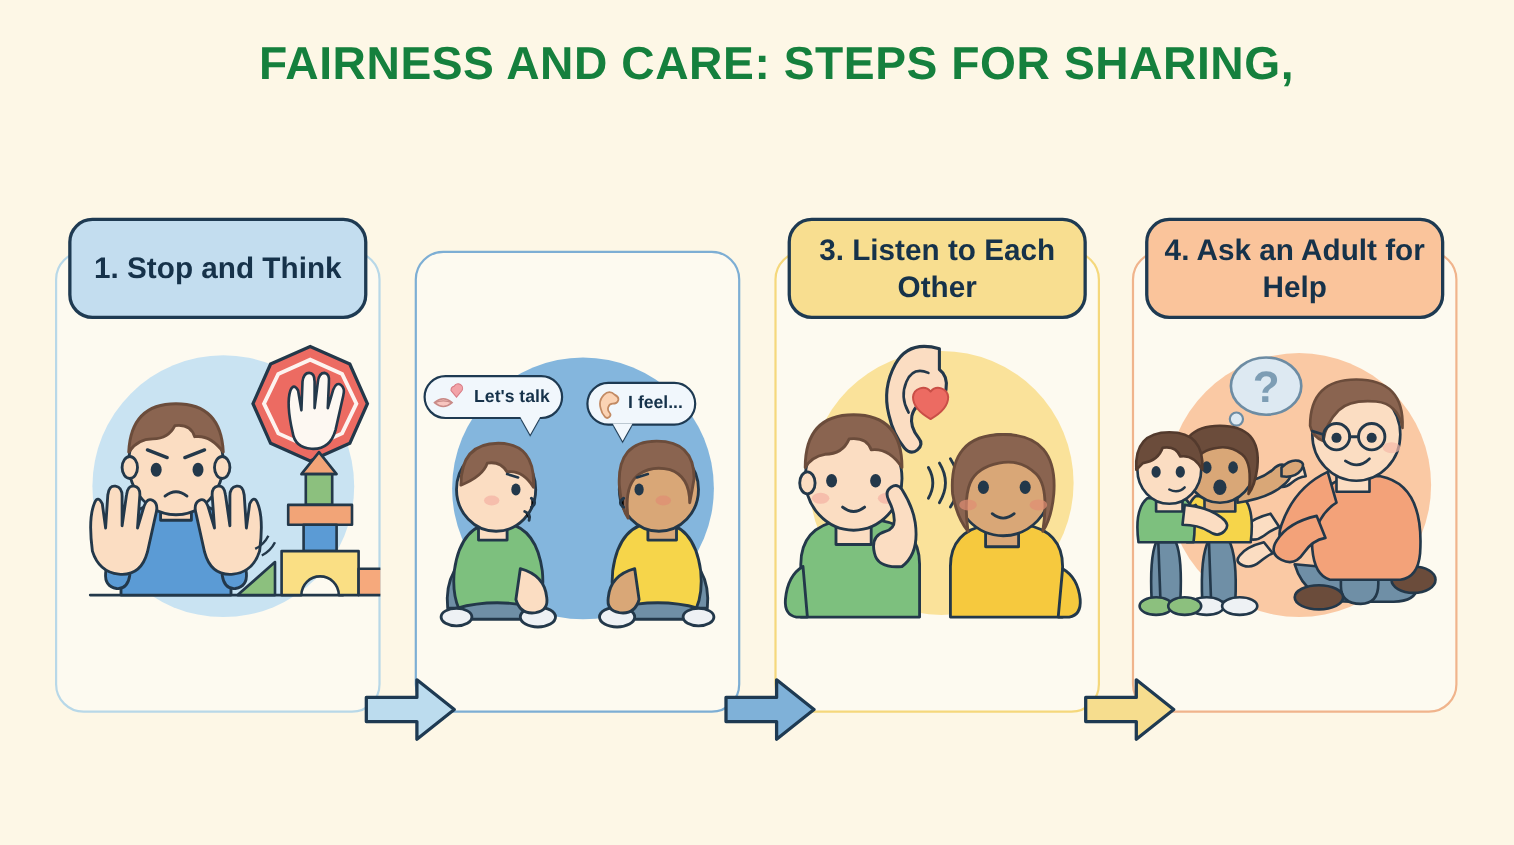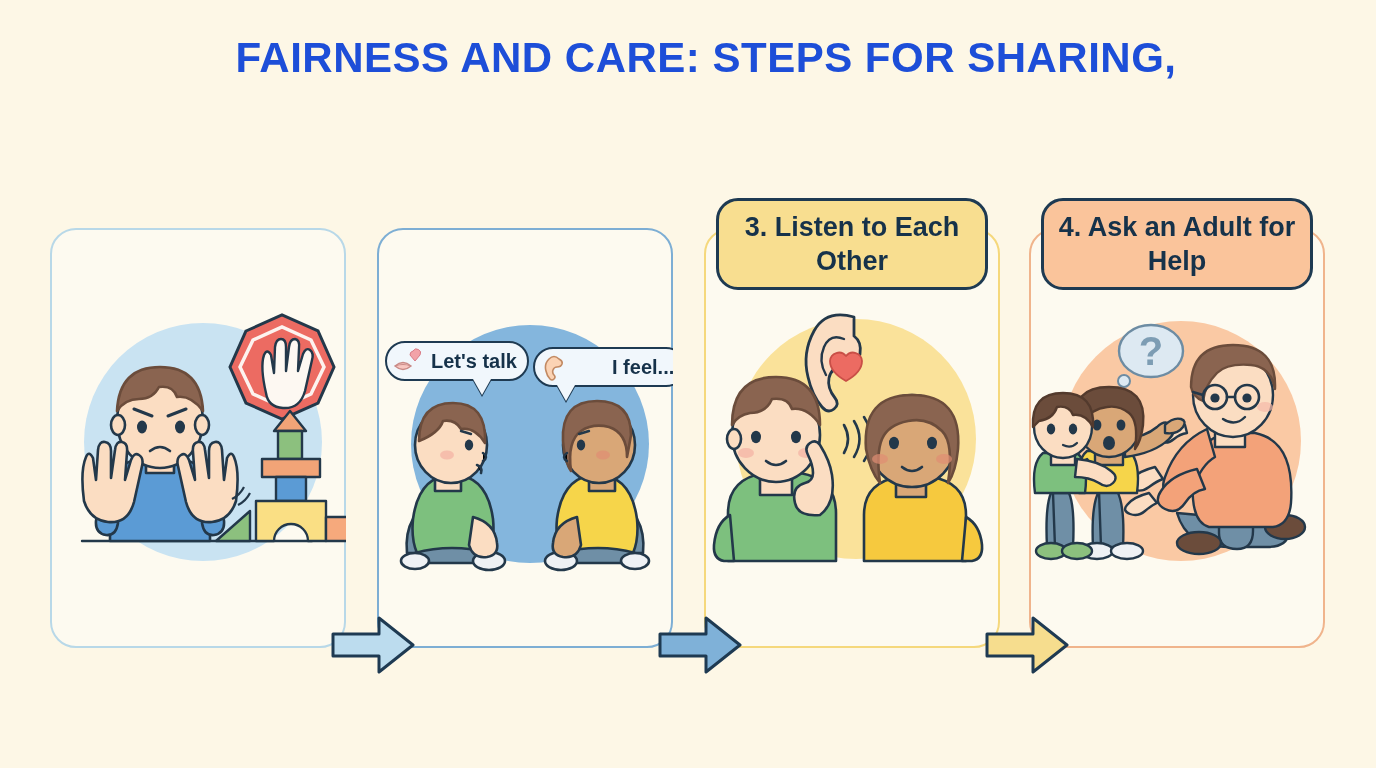--- a/index.html
+++ b/index.html
@@ -17,21 +17,21 @@
 
   
   #title-block {
     position: absolute;
     top: 32px;
     left: 0;
     width: 1376px;
     text-align: center;
   }
   .title-line {
-    color: #1d4ed8;
+    color: #15803d;
     font-weight: bold;
     font-size: 42px;
     letter-spacing: 0.5px;
     line-height: 52px;
     text-transform: uppercase;
     white-space: nowrap;
     margin-left: 36px;
   }
 
   
@@ -121,27 +121,27 @@
     border: 2.5px solid #1e3a52;
     border-radius: 22px;
     height: 40px;
     display: flex;
     align-items: center;
     padding: 0 10px 0 6px;
     box-sizing: border-box;
   }
   .bubble .btext {
     color: #16324a;
-    font-size: 20px;
+    font-size: 16px;
     font-weight: bold;
     margin-left: 4px;
     white-space: nowrap;
   }
   .bubble.bA { left: 4px;   top: 2px; }
-  .bubble.bB { left: 152px; top: 8px; gap: 41px; }
+  .bubble.bB { left: 152px; top: 8px; }
   .bub-tail {
     position: absolute;
     width: 0; height: 0;
     border-left: 9px solid transparent;
     border-right: 9px solid transparent;
     border-top: 16px solid #f1f7fc;
     filter: drop-shadow(0 2px 0 #1e3a52);
   }
   .bub-tail.tA { left: 92px;  top: 40px; }
   .bub-tail.tB { left: 176px; top: 46px; }
@@ -413,20 +413,23 @@
   <svg class="arrow a1" viewBox="0 0 84 70">
     <path d="M2 24 H48 V8 L82 35 L48 62 V46 H2 Z" fill="#bcdcee" stroke="#1e3a52" stroke-width="3" stroke-linejoin="round"></path>
   </svg>
   <svg class="arrow a2" viewBox="0 0 84 70">
     <path d="M2 24 H48 V8 L82 35 L48 62 V46 H2 Z" fill="#7fb1d8" stroke="#1e3a52" stroke-width="3" stroke-linejoin="round"></path>
   </svg>
   <svg class="arrow a3" viewBox="0 0 84 70">
     <path d="M2 24 H48 V8 L82 35 L48 62 V46 H2 Z" fill="#f6dd8e" stroke="#1e3a52" stroke-width="3" stroke-linejoin="round"></path>
   </svg>
 
+  <div class="step-header h1">
+    <span class="step-header-text">1. Stop and Think</span>
+  </div>
   <div class="step-header h3">
     <span class="step-header-text">3. Listen to Each Other</span>
   </div>
   <div class="step-header h4">
     <span class="step-header-text">4. Ask an Adult for Help</span>
   </div>
 
 </div>
 
 </body></html>

